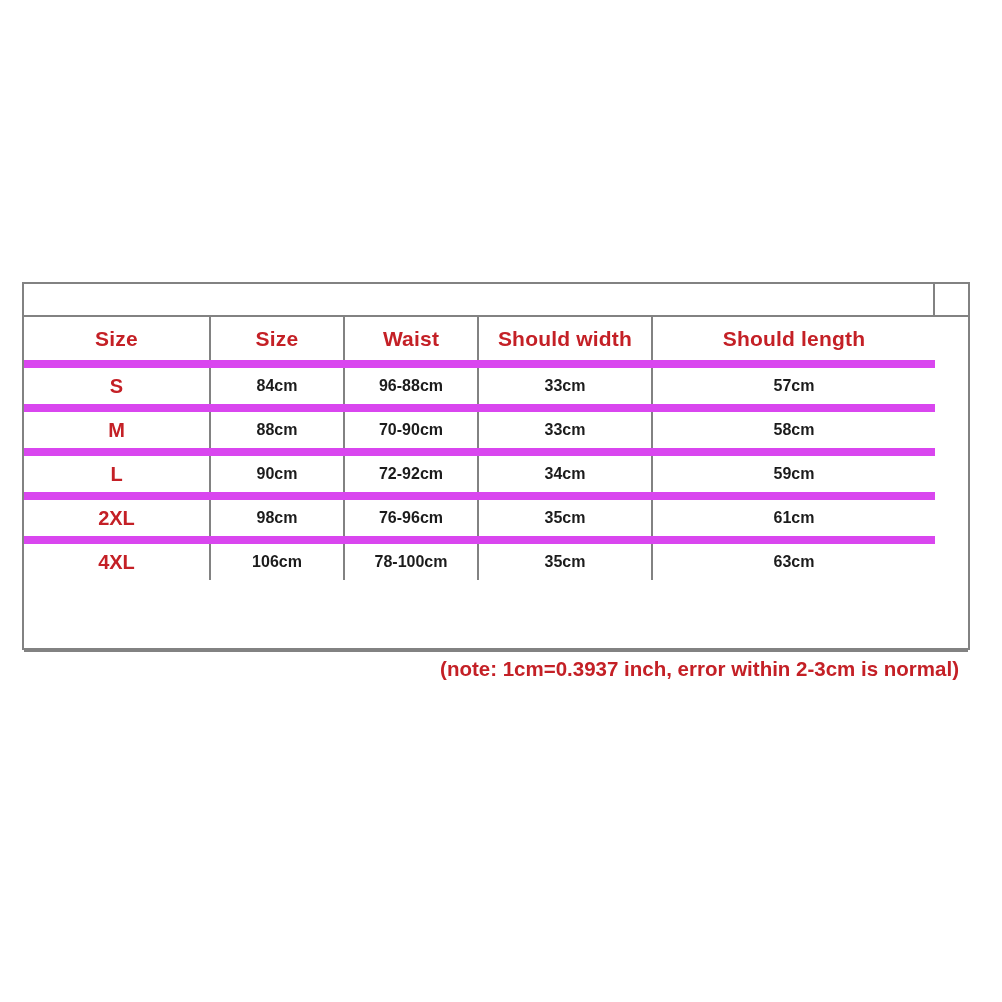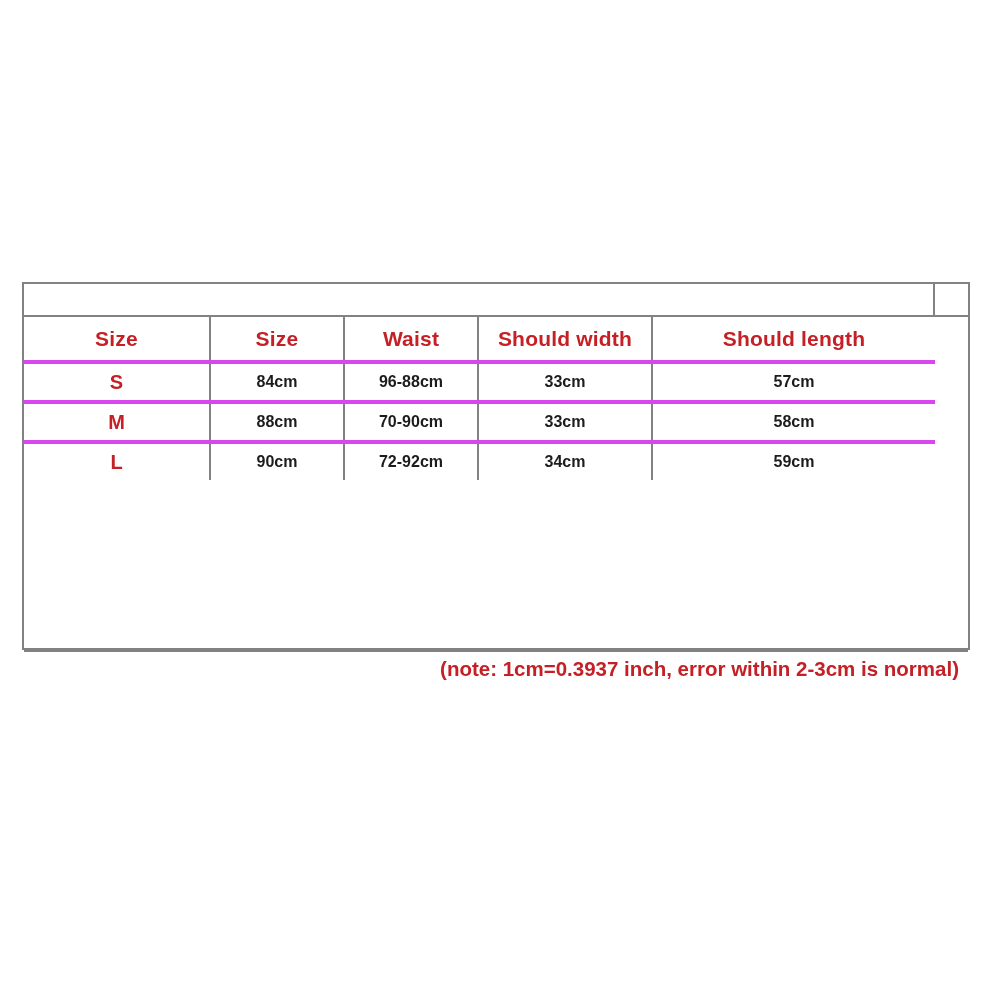--- a/index.html
+++ b/index.html
@@ -69,21 +69,21 @@
   table.sz col.c-bust   { width: 134px; }
   table.sz col.c-waist  { width: 134px; }
   table.sz col.c-should { width: 174px; }
   table.sz col.c-cloth  { width: 283px; }
 
   table.sz th,
   table.sz td {
     text-align: center;
     vertical-align: middle;
     padding: 0;
-    border-bottom: 4px solid #d946ef;
+    border-bottom: 8px solid #d946ef;
     border-right: 2px solid #828282;
     height: 36px;
     line-height: 36px;
     white-space: nowrap;
   }
   table.sz th:last-child,
   table.sz td:last-child {
     border-right: none;
   }
 
@@ -174,20 +174,34 @@
             <td class="val-cell">33cm</td>
             <td class="val-cell">58cm</td>
           </tr>
           <tr>
             <td class="size-cell">L</td>
             <td class="val-cell">90cm</td>
             <td class="val-cell">72-92cm</td>
             <td class="val-cell">34cm</td>
             <td class="val-cell">59cm</td>
           </tr>
+          <tr>
+            <td class="size-cell">2XL</td>
+            <td class="val-cell">98cm</td>
+            <td class="val-cell">76-96cm</td>
+            <td class="val-cell">35cm</td>
+            <td class="val-cell">61cm</td>
+          </tr>
+          <tr>
+            <td class="size-cell">4XL</td>
+            <td class="val-cell">106cm</td>
+            <td class="val-cell">78-100cm</td>
+            <td class="val-cell">35cm</td>
+            <td class="val-cell">63cm</td>
+          </tr>
         </tbody>
       </table>
     </div>
 
     <div class="note-row">
       <div class="note-text">(note: 1cm=0.3937 inch, error within 2-3cm is normal)</div>
     </div>
 
   </div>
 </div>

